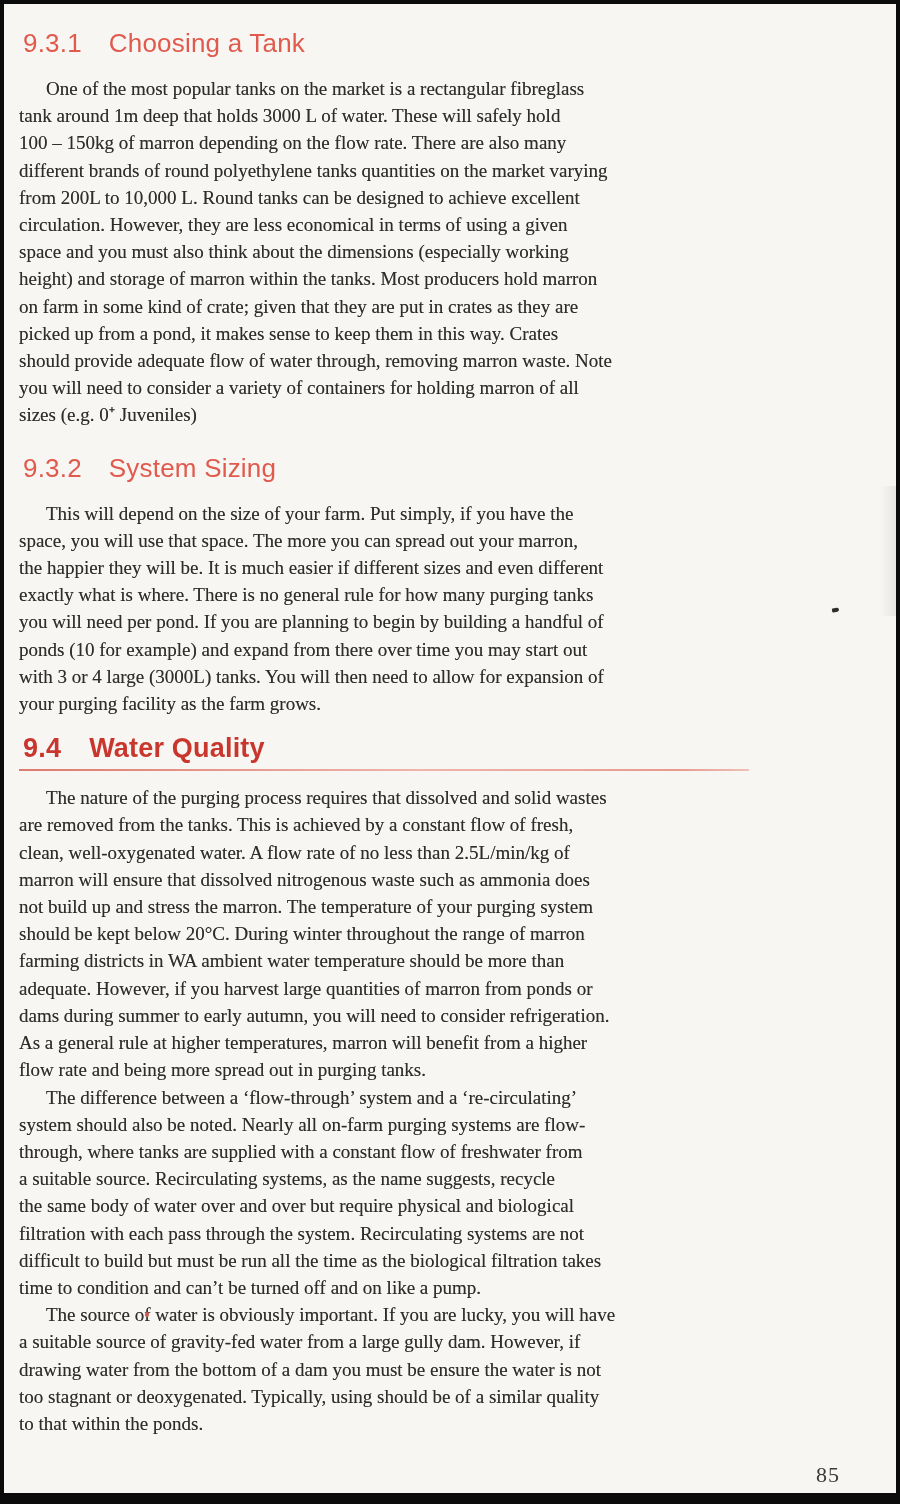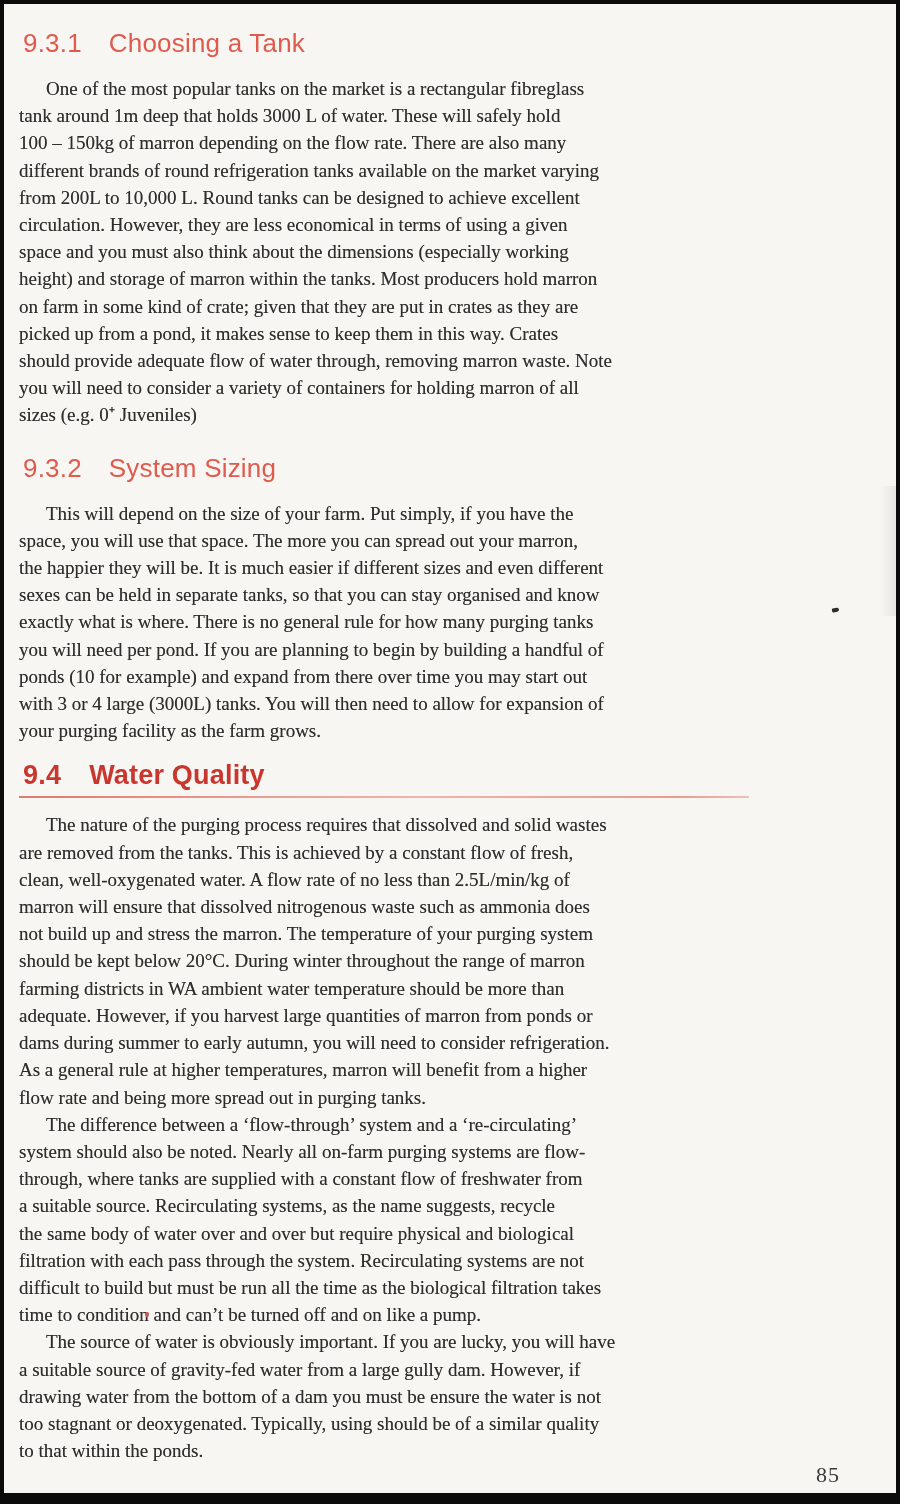--- a/index.html
+++ b/index.html
@@ -104,40 +104,39 @@
 <div class="page">
   <div class="content">
 
     <div class="h2">
       <span class="num">9.3.1</span><span class="title">Choosing a Tank</span>
     </div>
     <div class="para">
         <div class="line">One of the most popular tanks on the market is a rectangular fibreglass</div>
         <div class="line">tank around 1m deep that holds 3000 L of water. These will safely hold</div>
         <div class="line">100 – 150kg of marron depending on the flow rate. There are also many</div>
-        <div class="line">different brands of round refrigeration tanks available on the market varying</div>
+        <div class="line">different brands of round polyethylene tanks quantities on the market varying</div>
         <div class="line">from 200L to 10,000 L. Round tanks can be designed to achieve excellent</div>
         <div class="line">circulation. However, they are less economical in terms of using a given</div>
         <div class="line">space and you must also think about the dimensions (especially working</div>
         <div class="line">height) and storage of marron within the tanks. Most producers hold marron</div>
         <div class="line">on farm in some kind of crate; given that they are put in crates as they are</div>
         <div class="line">picked up from a pond, it makes sense to keep them in this way. Crates</div>
         <div class="line">should provide adequate flow of water through, removing marron waste. Note</div>
         <div class="line">you will need to consider a variety of containers for holding marron of all</div>
         <div class="line">sizes (e.g. 0⁺ Juveniles)</div>
       </div>
 
     <div class="h2">
       <span class="num">9.3.2</span><span class="title">System Sizing</span>
     </div>
     <div class="para">
         <div class="line">This will depend on the size of your farm. Put simply, if you have the</div>
         <div class="line">space, you will use that space. The more you can spread out your marron,</div>
         <div class="line">the happier they will be. It is much easier if different sizes and even different</div>
-        <div class="line">sexes can be held in separate tanks, so that you can stay organised and know</div>
         <div class="line">exactly what is where. There is no general rule for how many purging tanks</div>
         <div class="line">you will need per pond. If you are planning to begin by building a handful of</div>
         <div class="line">ponds (10 for example) and expand from there over time you may start out</div>
         <div class="line">with 3 or 4 large (3000L) tanks. You will then need to allow for expansion of</div>
         <div class="line">your purging facility as the farm grows.</div>
       </div>
 
     <div class="h1">
       <span class="num">9.4</span><span class="title">Water Quality</span>
     </div>

